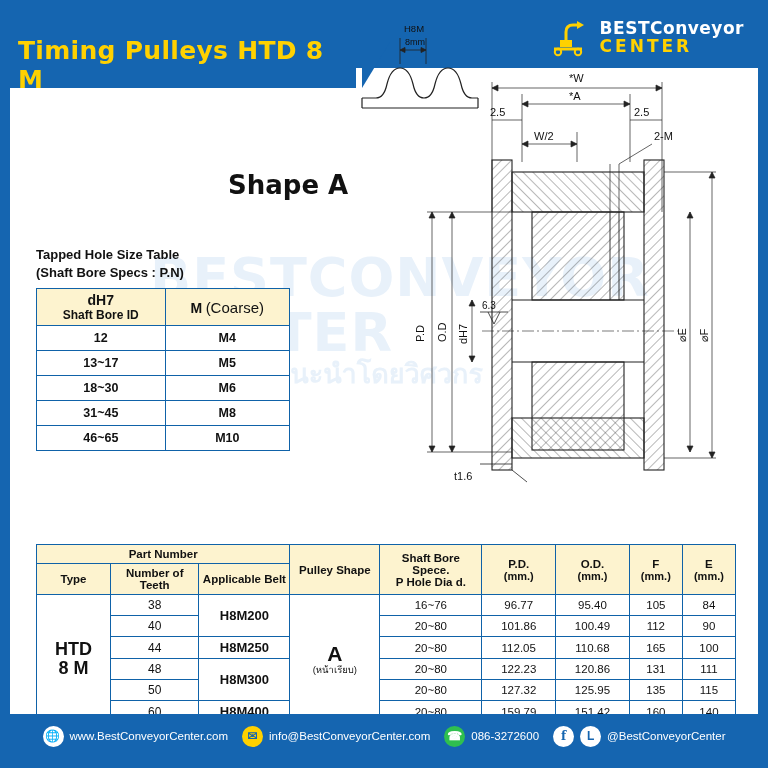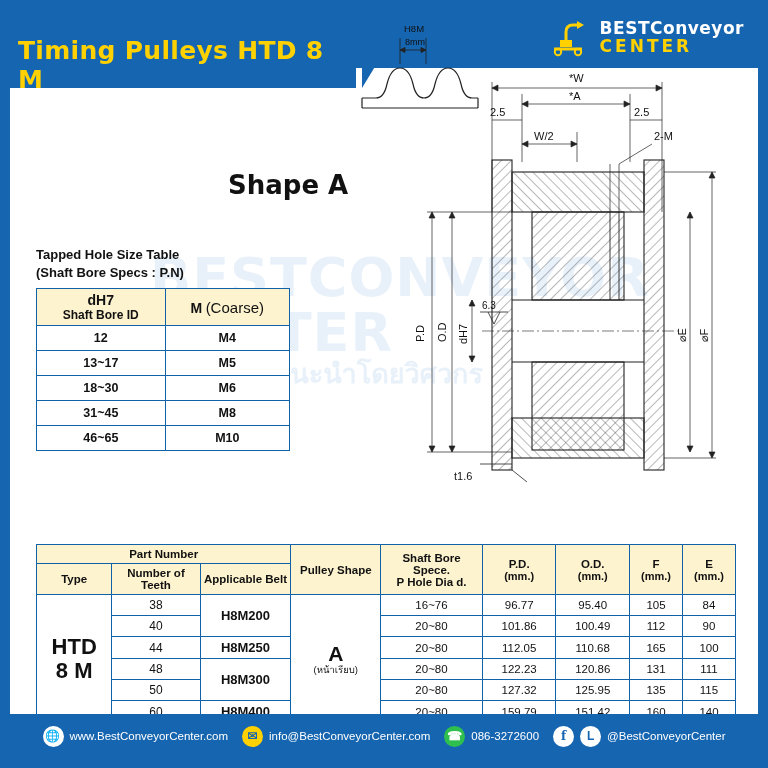--- a/index.html
+++ b/index.html
@@ -60,21 +60,21 @@
   .tapped-table thead th .sm{font-size:12px;font-weight:bold;display:block;}
   .tapped-table thead th .coarse{font-size:15px;font-weight:normal;margin-top:8px;}
   .tapped-table tbody td{padding:5px 2px;font-size:12.5px;font-weight:bold;color:#111;background:#fff;}
 
   
   .main-table{position:absolute;left:36px;top:512px;width:700px;font-size:11px;margin-top:32px;}
   .main-table th,.main-table td{border:1px solid #0f62a8;text-align:center;color:#111;}
   .main-table thead th{background:#fdf3cf;font-weight:bold;padding:3px 2px;font-size:11.5px;}
   .main-table thead th .unit{font-size:11px;font-weight:bold;display:block;}
   .main-table tbody td{padding:3px 2px;background:#fff;font-size:11.5px;}
-  .main-table .type-cell{font-size:22px;font-weight:bold;line-height:1.05;}
+  .main-table .type-cell{font-size:18px;font-weight:bold;line-height:1.05;}
   .main-table .shape-cell{font-size:21px;font-weight:bold;line-height:1.1;}
   .main-table .shape-cell .thai{font-size:9.5px;font-weight:normal;display:block;}
   .main-table .belt-cell{font-weight:bold;font-size:13px;}
   .main-table .teeth{font-size:12px;border-radius:6px;}
 
   
   .footer{position:absolute;left:10px;bottom:10px;width:748px;height:44px;background:#1565b0;
     display:flex;align-items:center;justify-content:center;gap:14px;color:#fff;font-size:11.5px;}
   .footer .item{display:flex;align-items:center;gap:6px;}
   .circle-ico{width:21px;height:21px;border-radius:50%;display:flex;align-items:center;justify-content:center;

